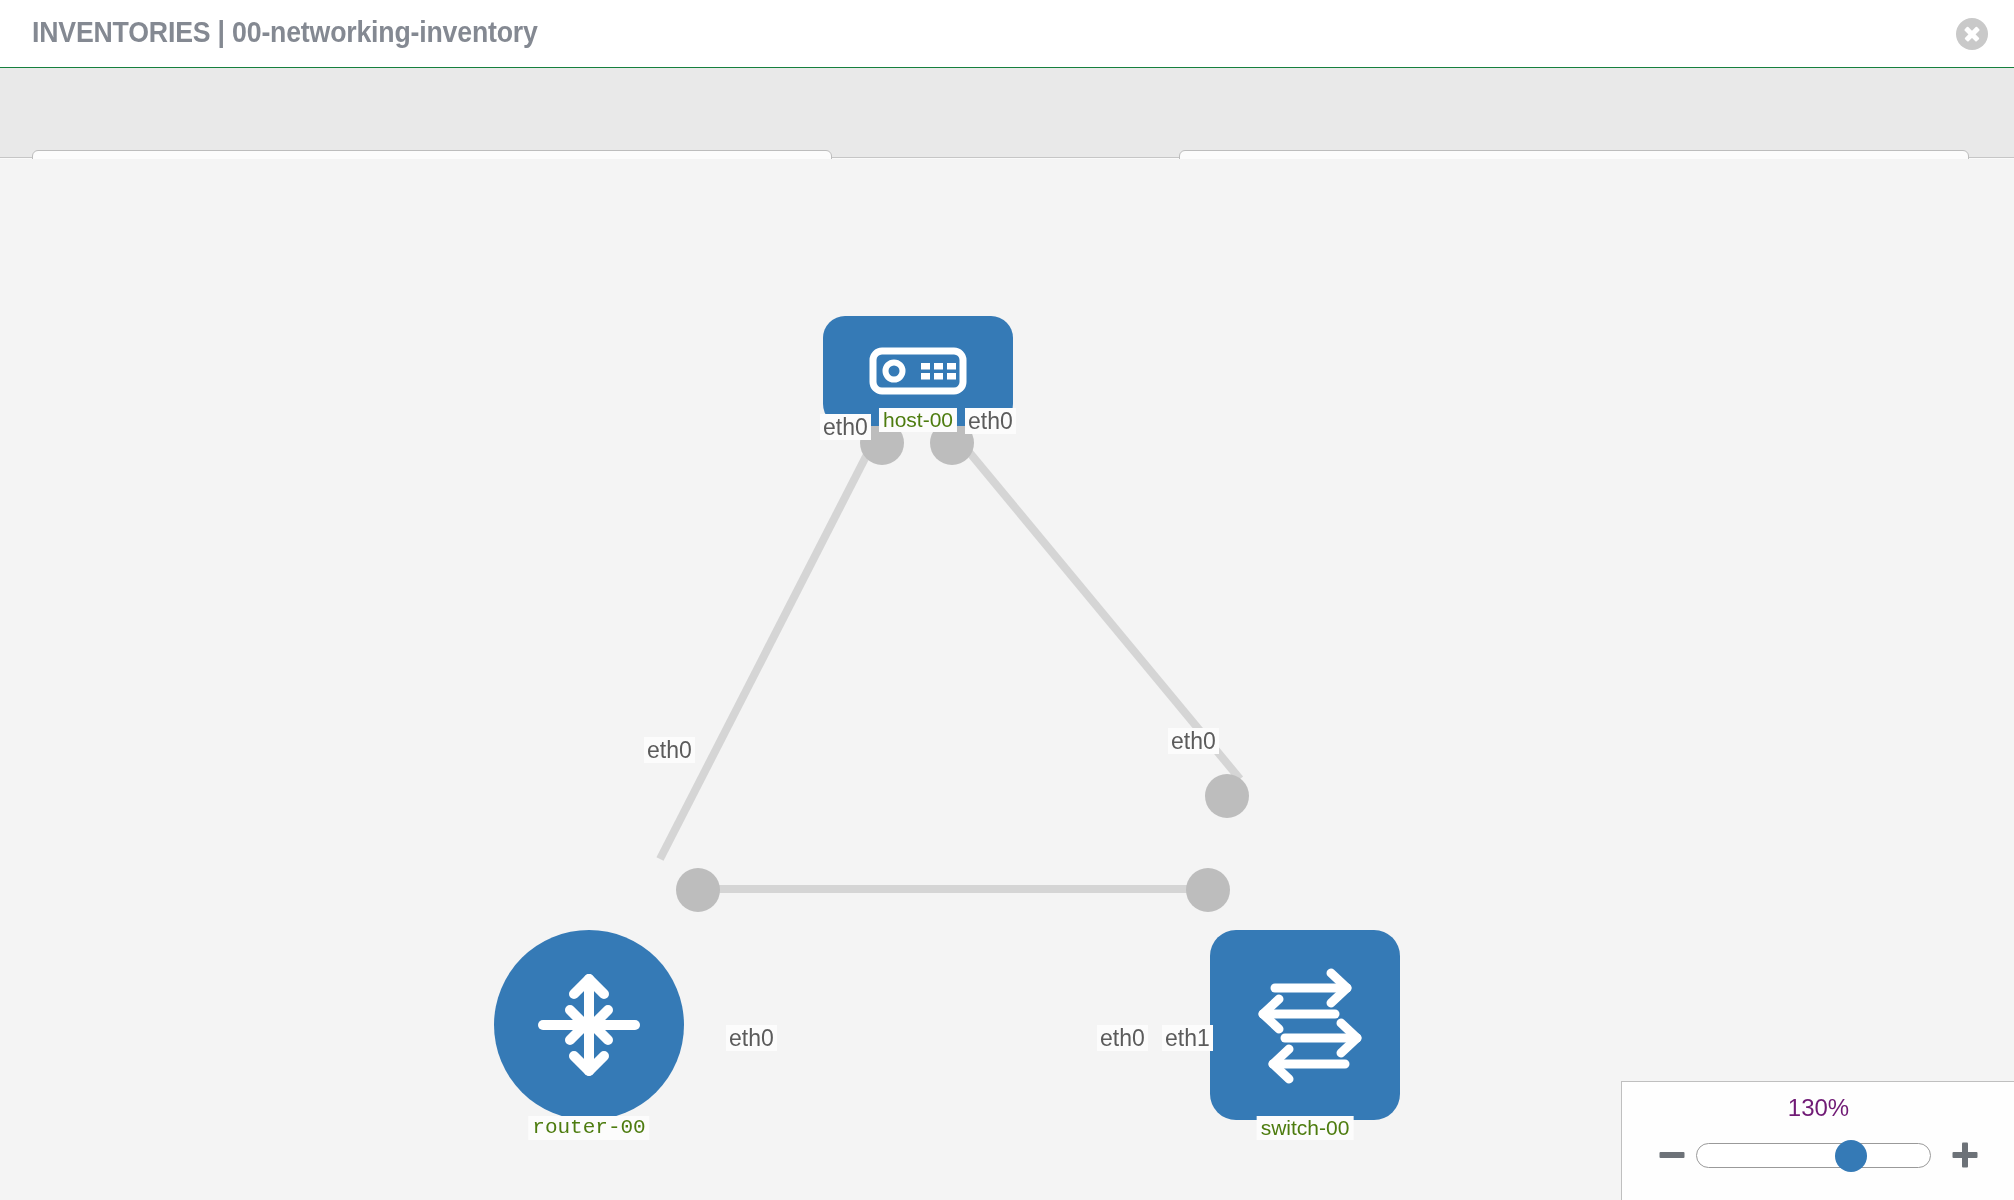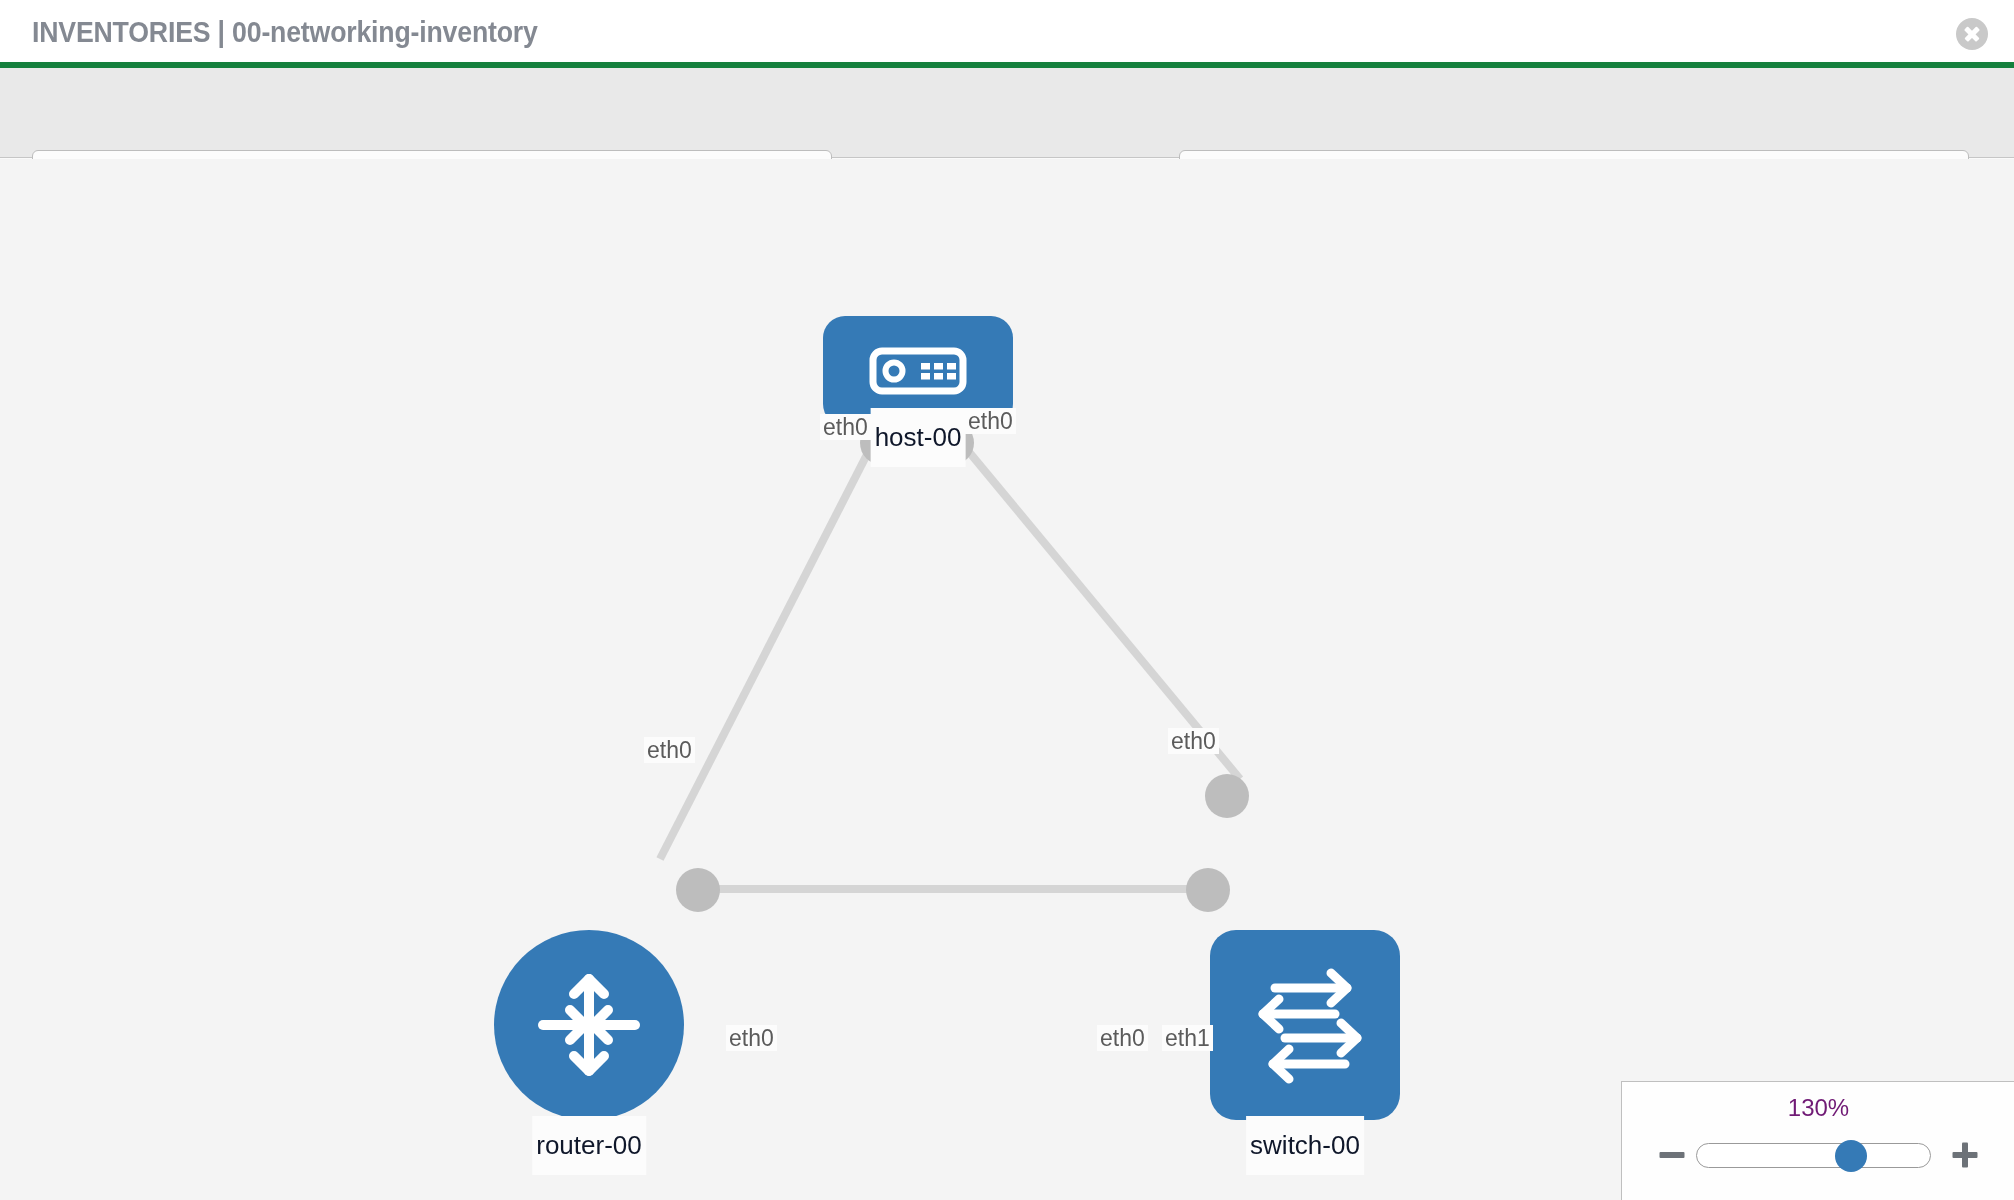--- a/index.html
+++ b/index.html
@@ -9,21 +9,21 @@
     background: #f4f4f4;
     font-family: "Liberation Sans", sans-serif;
     overflow: hidden;
   }
   #app { position: relative; width: 2014px; height: 1200px; background: #fafafa; }
 
   
   .header {
     position: absolute; left: 0; top: 0; width: 2014px; height: 68px;
     background: #ffffff;
-    border-bottom: 6px solid #15803d;
+    border-bottom: 1px solid #15803d;
   }
   .header-title {
     position: absolute; left: 32px; top: 16px;
     font-family: "Liberation Sans Narrow", "Liberation Sans", sans-serif;
     font-size: 29px; font-weight: bold; letter-spacing: -0.2px;
     color: #848992;
     white-space: nowrap;
     transform: scaleX(0.92); transform-origin: left center;
   }
   .close-icon {
@@ -89,24 +89,24 @@
     display: flex; align-items: center; justify-content: center;
     cursor: pointer;
   }
   #host-00 .node-shape  { width: 190px; height: 110px; border-radius: 22px; }
   #router-00 .node-shape{ width: 190px; height: 190px; border-radius: 50%; }
   #switch-00 .node-shape{ width: 190px; height: 190px; border-radius: 26px; }
 
   .node-label {
     position: absolute;
     background: #fcfcfc;
-    color: #0f172a;
-    font-size: 26px;
+    color: #4d7c0f;
+    font-size: 21px;
     line-height: 1.05;
-    padding: 16px 4px;
+    padding: 1px 4px;
     white-space: nowrap;
     left: 50%; transform: translateX(-50%);
   }
   #host-00 .node-label   { top: 92px; }
   #router-00 .node-label { top: 186px; }
   #switch-00 .node-label { top: 186px; }
 
   
   .endpoint {
     position: absolute; width: 44px; height: 44px; border-radius: 50%;
@@ -226,21 +226,21 @@
           <rect x="65" y="18" width="9" height="6.5" fill="#ffffff"></rect>
           <rect x="78" y="18" width="9" height="6.5" fill="#ffffff"></rect>
           <rect x="52" y="28" width="9" height="6.5" fill="#ffffff"></rect>
           <rect x="65" y="28" width="9" height="6.5" fill="#ffffff"></rect>
           <rect x="78" y="28" width="9" height="6.5" fill="#ffffff"></rect>
         </svg>
       </div>
       <div class="node-label">host-00</div>
     </div>
 
-    <div class="node" id="router-00" style="left:494px; top:771px; width:190px; height:190px;">
+    <div class="node" id="router-00" style="left:494px; top:771px; width:190px; height:190px;font-family:Liberation Mono, monospace;">
       <div class="node-shape">
         <svg width="120" height="120" viewBox="0 0 120 120" aria-hidden="true">
           <g stroke="#ffffff" stroke-width="10" stroke-linecap="round" stroke-linejoin="round" fill="none">
 
             <line x1="60" y1="56" x2="60" y2="14"></line>
             <polyline points="45,29 60,14 75,29"></polyline>
 
             <line x1="60" y1="64" x2="60" y2="106"></line>
             <polyline points="45,91 60,106 75,91"></polyline>
 

